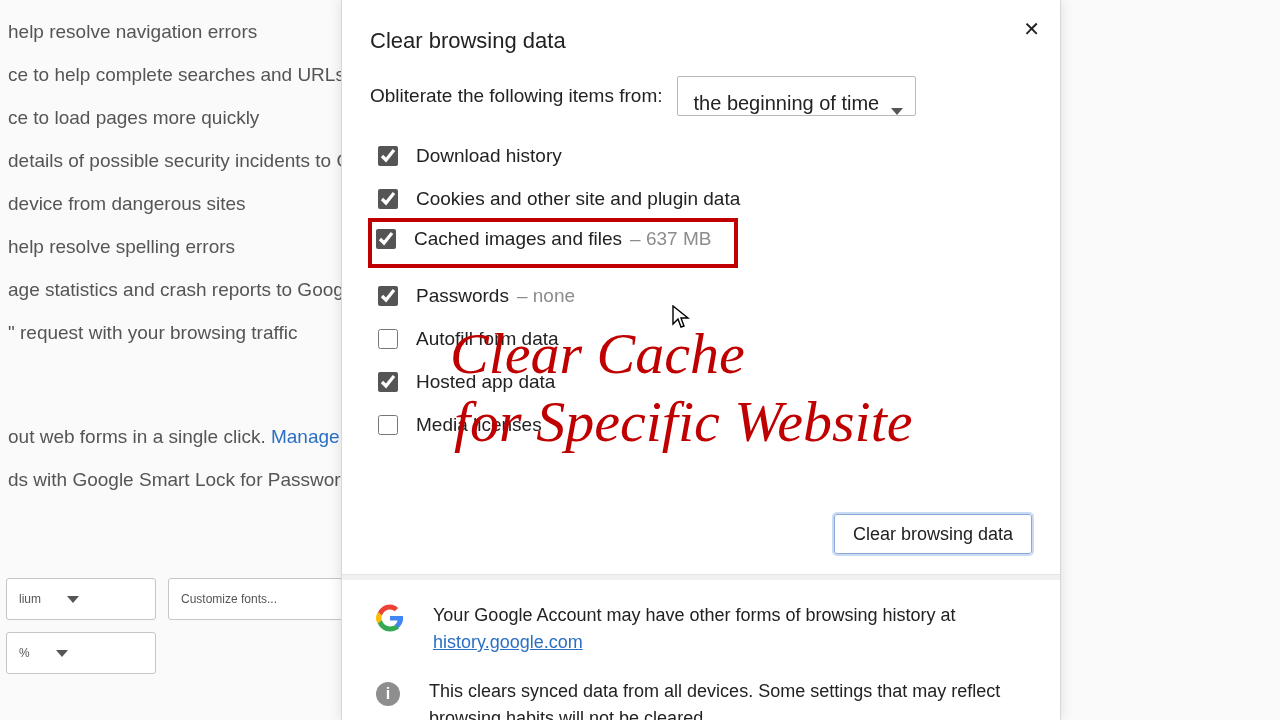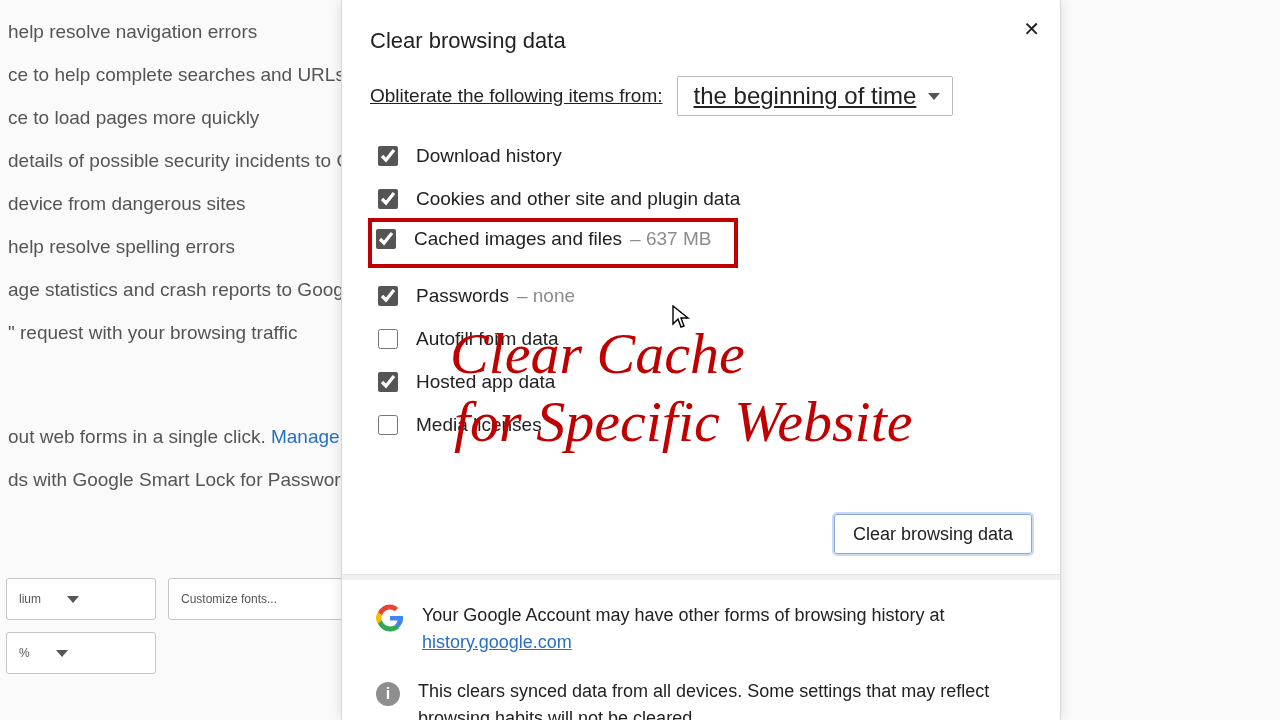--- a/index.html
+++ b/index.html
@@ -71,33 +71,32 @@
     color: #222;
     padding: 28px 28px 22px 28px;
     font-weight: 400;
   }
   .oblit-row {
     padding: 0 28px 18px 28px;
     display: flex;
     align-items: center;
     font-size: 19px;
     color: #222;
-    text-decoration: underline;
   }
   .time-select {
     margin-left: 14px;
     display: inline-flex;
-    align-items: center;
+    align-items: flex-end;
     height: 40px;
     padding: 0 12px 0 16px;
     border: 1px solid #b9b9b9;
     border-radius: 2px;
     background: #fff;
     color: #222;
-    font-size: 24px;
+    font-size: 20px;
     cursor: pointer;
   }
   .time-select .caret { margin-left: 12px; }
 
   .options {
     padding: 0 28px 0 36px;
   }
   .opt {
     display: flex;
     align-items: center;
@@ -147,21 +146,21 @@
   }
 
   .footer-sep {
     height: 6px;
     background: #f0f0f0;
     border-top: 1px solid #e3e3e3;
   }
   .info-block {
     display: flex;
     padding: 22px 28px 0 34px;
-    gap: 18px;
+    gap: 29px;
     color: #222;
     font-size: 18px;
     line-height: 1.5;
   }
   .glogo {
     width: 28px; height: 28px; flex: 0 0 28px;
     margin-top: 2px;
   }
   .info-icon {
     width: 24px; height: 24px; flex: 0 0 24px;

